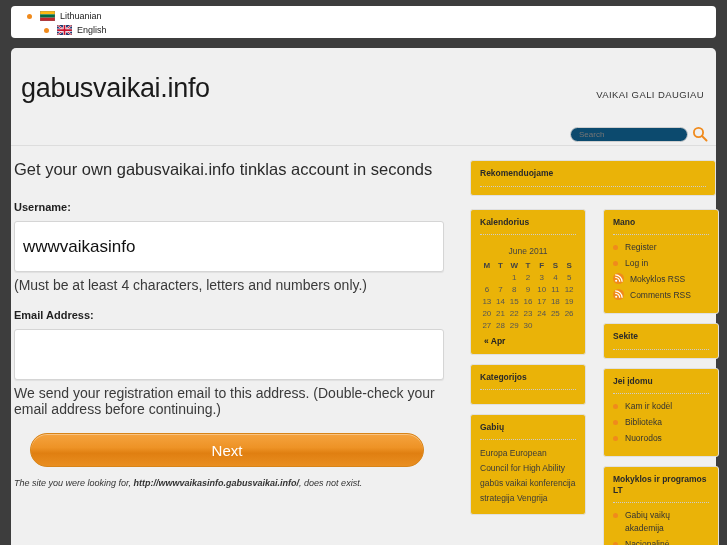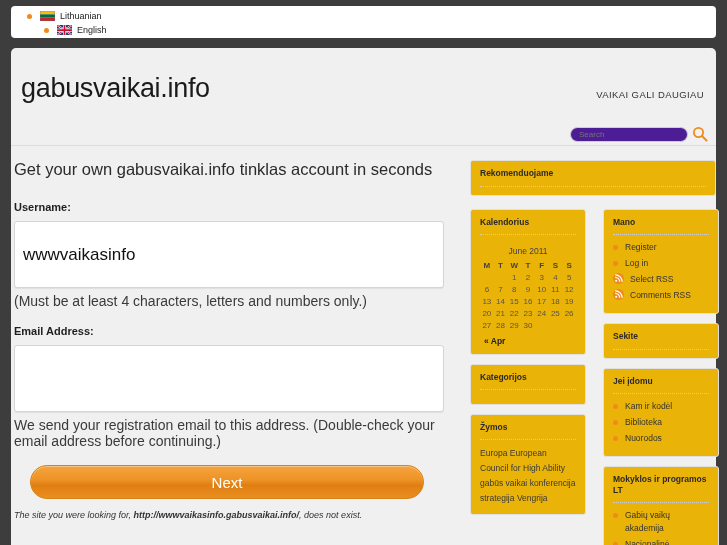--- a/index.html
+++ b/index.html
@@ -55,21 +55,21 @@
     font-size: 9.5px; color: #333; letter-spacing: 0.4px;
   }
   .searchwrap {
     position: absolute; right: 8px; top: 78px;
     display: flex; align-items: center;
   }
   .searchbox {
     width: 118px; height: 15px;
     border: 1px solid #cfcfcf;
     border-radius: 9px;
-    background: #4c1d95;
+    background: #0c4a6e;
     font-size: 8px; color: #9a9a9a;
     padding: 0 8px; box-sizing: border-box;
     font-family: "Liberation Sans", sans-serif;
     outline: none;
   }
   .search-icon { margin-left: 4px; display:block; }
 
   
   .content { position: relative; }
   .main {
@@ -81,21 +81,21 @@
   .flabel {
     font-size: 11px; font-weight: bold; color: #1f1f1f; margin-bottom: 8px;
   }
   .finput {
     display: block; width: 412px; height: 33px;
     background: #ffffff;
     border: 1px solid #d5d5d5;
     border-radius: 3px;
     box-shadow: 0 1px 1px rgba(0,0,0,0.07);
     font-size: 17px; color: #111;
-    padding: 16px 8px; box-sizing: content-box;
+    padding: 8px 8px; box-sizing: content-box;
     font-family: "Liberation Sans", sans-serif;
     outline: none;
   }
   .fhint {
     font-size: 14px; color: #3a3a3a; margin: 5px 0 16px 0;
   }
   .nextbtn {
     display: block; width: 394px; height: 34px;
     margin: 11px 0 0 16px;
     border: 1px solid #d88418;
@@ -313,21 +313,21 @@
             </tbody>
           </table>
           <div class="calnav">« Apr</div>
         </div>
 
         <div class="widget">
           <div class="wtitle">Kategorijos</div>
         </div>
 
         <div class="widget">
-          <div class="wtitle">Žymos</div>
+          <div class="wtitle">Gabių</div>
           <div class="tagcloud">
             <a class="wlink" href="#">Europa</a>
             <a class="wlink" href="#">European Council for High Ability</a>
             <a class="wlink" href="#">gabūs vaikai</a>
             <a class="wlink" href="#">konferencija</a>
             <a class="wlink" href="#">strategija</a>
             <a class="wlink" href="#">Vengrija</a>
           </div>
         </div>
       </div>
@@ -345,21 +345,21 @@
               <span class="bullet"></span>
               <a class="wlink" href="#">Log in</a>
             </li>
             <li>
               <svg class="rss" width="11" height="11" viewBox="0 0 16 16">
                 <circle cx="8" cy="8" r="8" fill="#f08a1c"></circle>
                 <circle cx="4.6" cy="11.4" r="1.5" fill="#fff"></circle>
                 <path d="M3.2,7.2 a5.6,5.6 0 0 1 5.6,5.6 h1.9 a7.5,7.5 0 0 0 -7.5,-7.5 z" fill="#fff"></path>
                 <path d="M3.2,3.6 a9.2,9.2 0 0 1 9.2,9.2 h1.9 a11.1,11.1 0 0 0 -11.1,-11.1 z" fill="#fff"></path>
               </svg>
-              <a class="wlink" href="#">Select RSS</a>
+              <a class="wlink" href="#">Mokyklos RSS</a>
             </li>
             <li>
               <svg class="rss" width="11" height="11" viewBox="0 0 16 16">
                 <circle cx="8" cy="8" r="8" fill="#f08a1c"></circle>
                 <circle cx="4.6" cy="11.4" r="1.5" fill="#fff"></circle>
                 <path d="M3.2,7.2 a5.6,5.6 0 0 1 5.6,5.6 h1.9 a7.5,7.5 0 0 0 -7.5,-7.5 z" fill="#fff"></path>
                 <path d="M3.2,3.6 a9.2,9.2 0 0 1 9.2,9.2 h1.9 a11.1,11.1 0 0 0 -11.1,-11.1 z" fill="#fff"></path>
               </svg>
               <a class="wlink" href="#">Comments RSS</a>
             </li>

